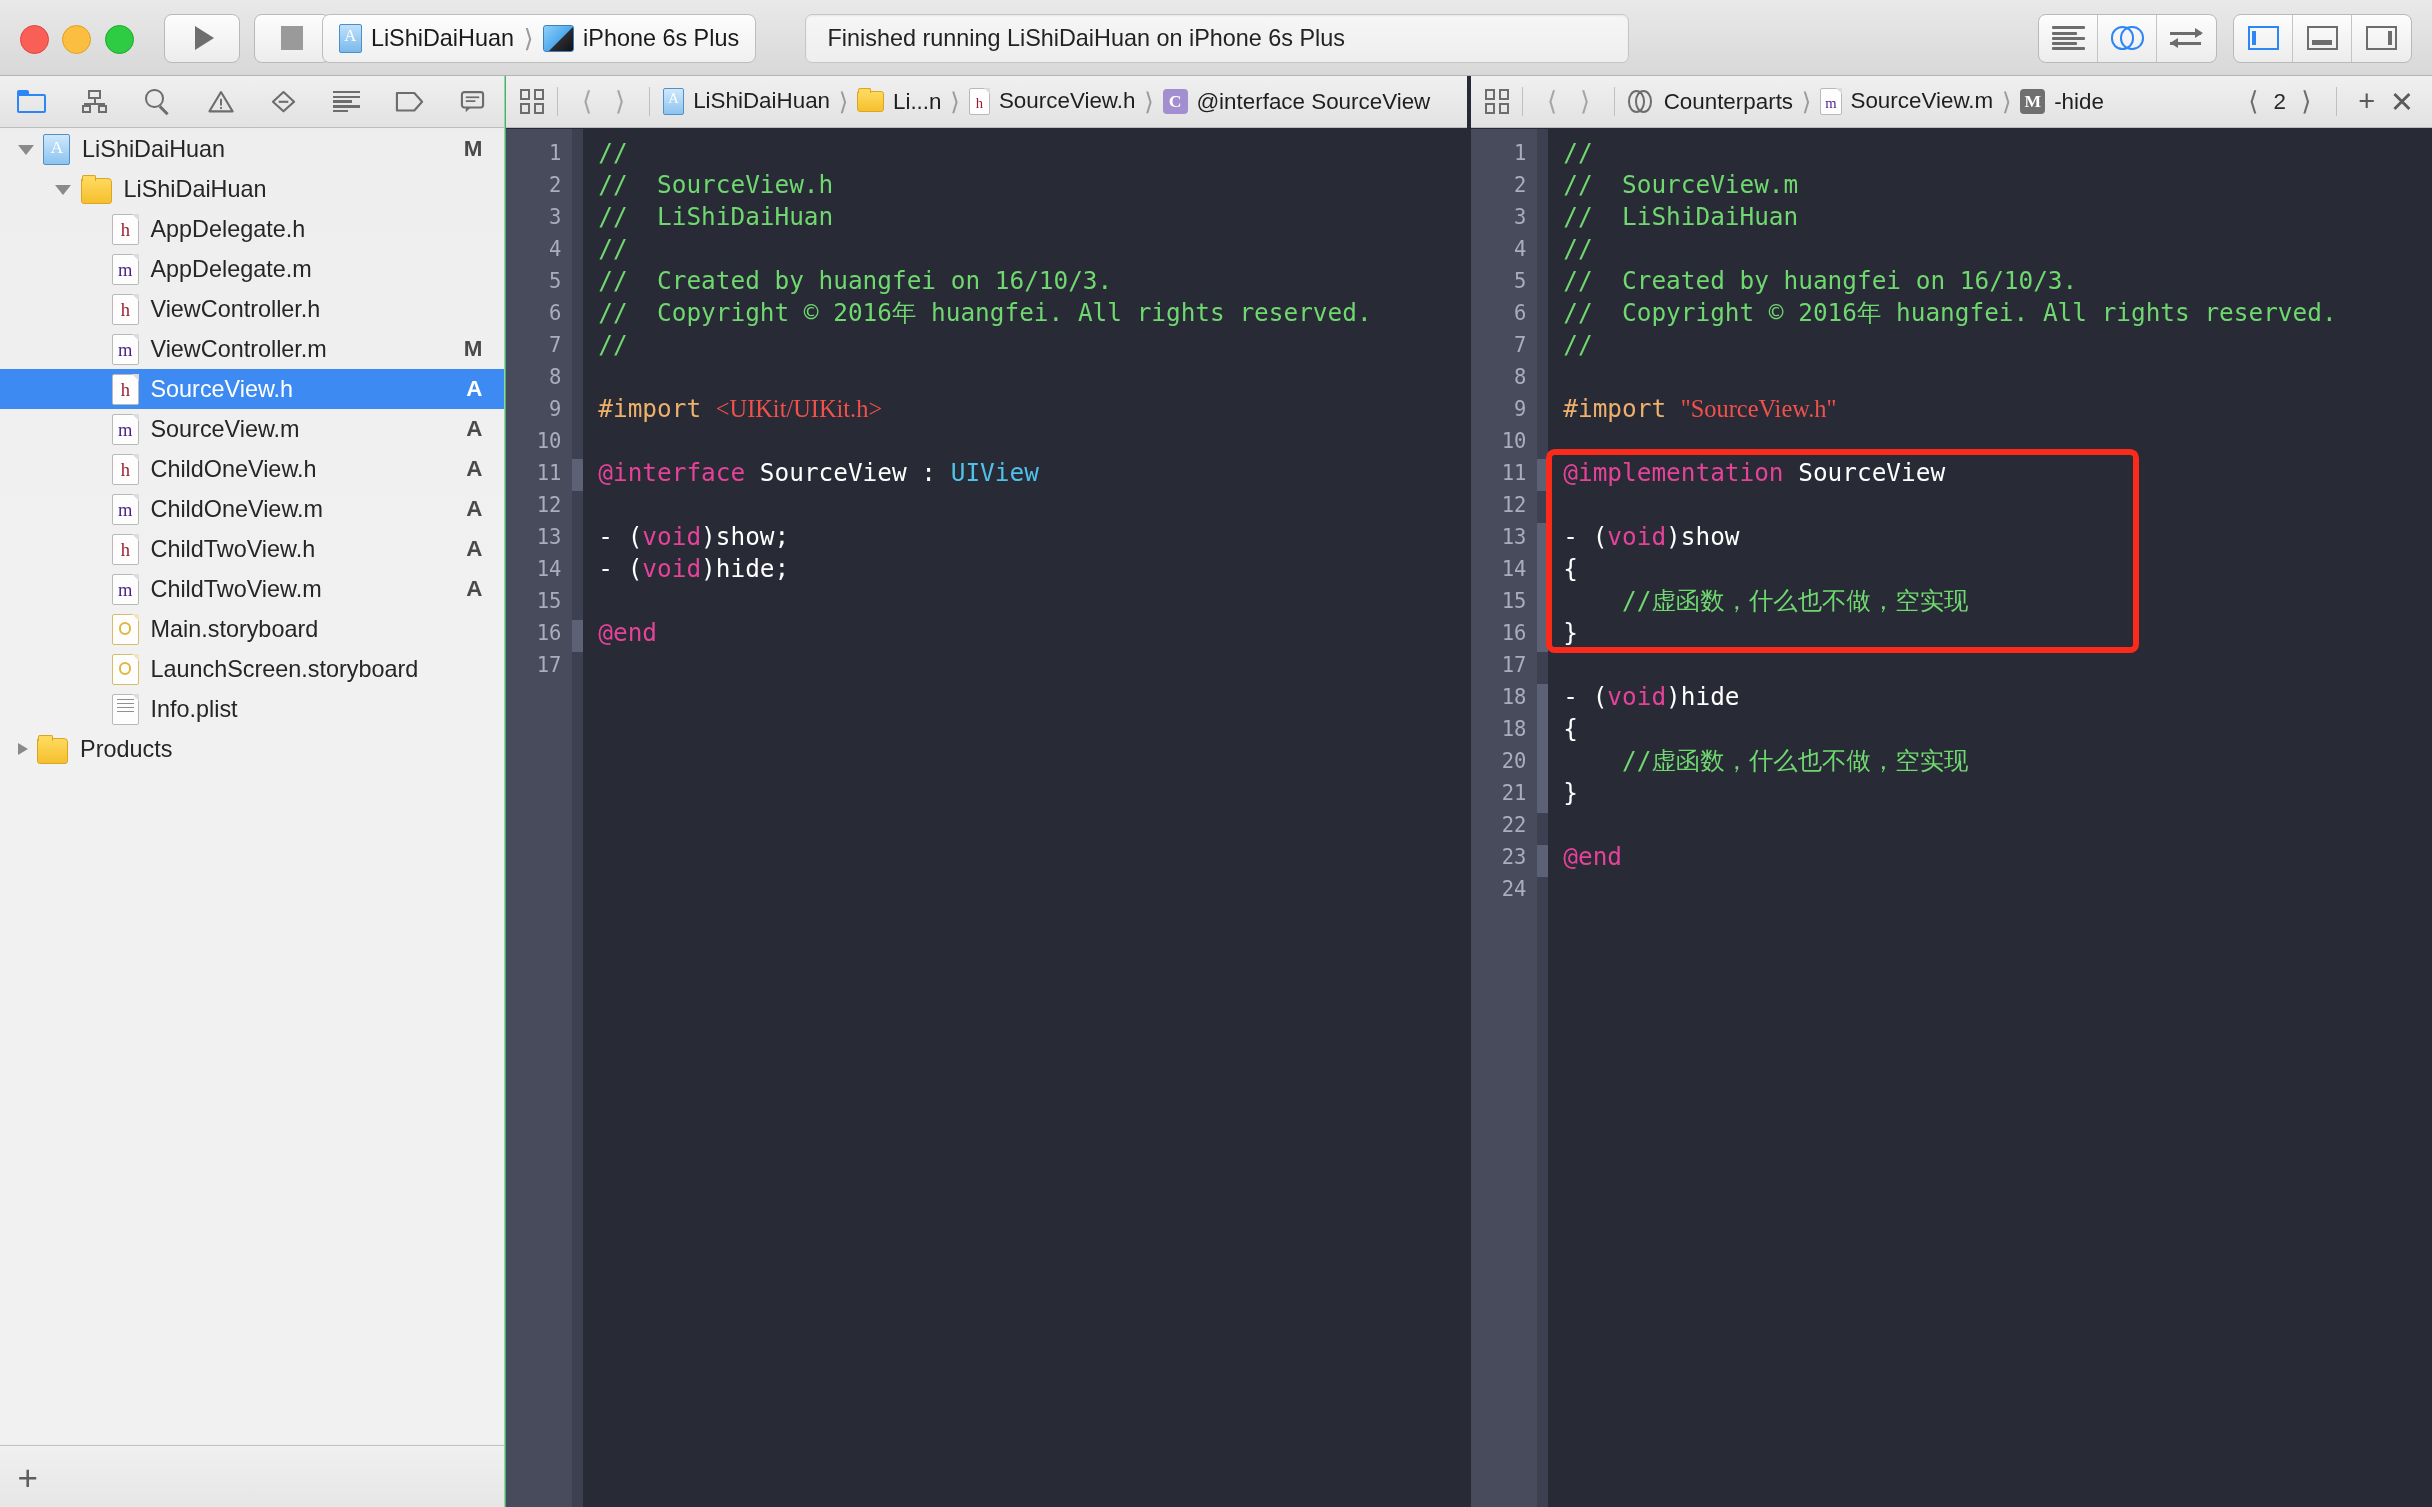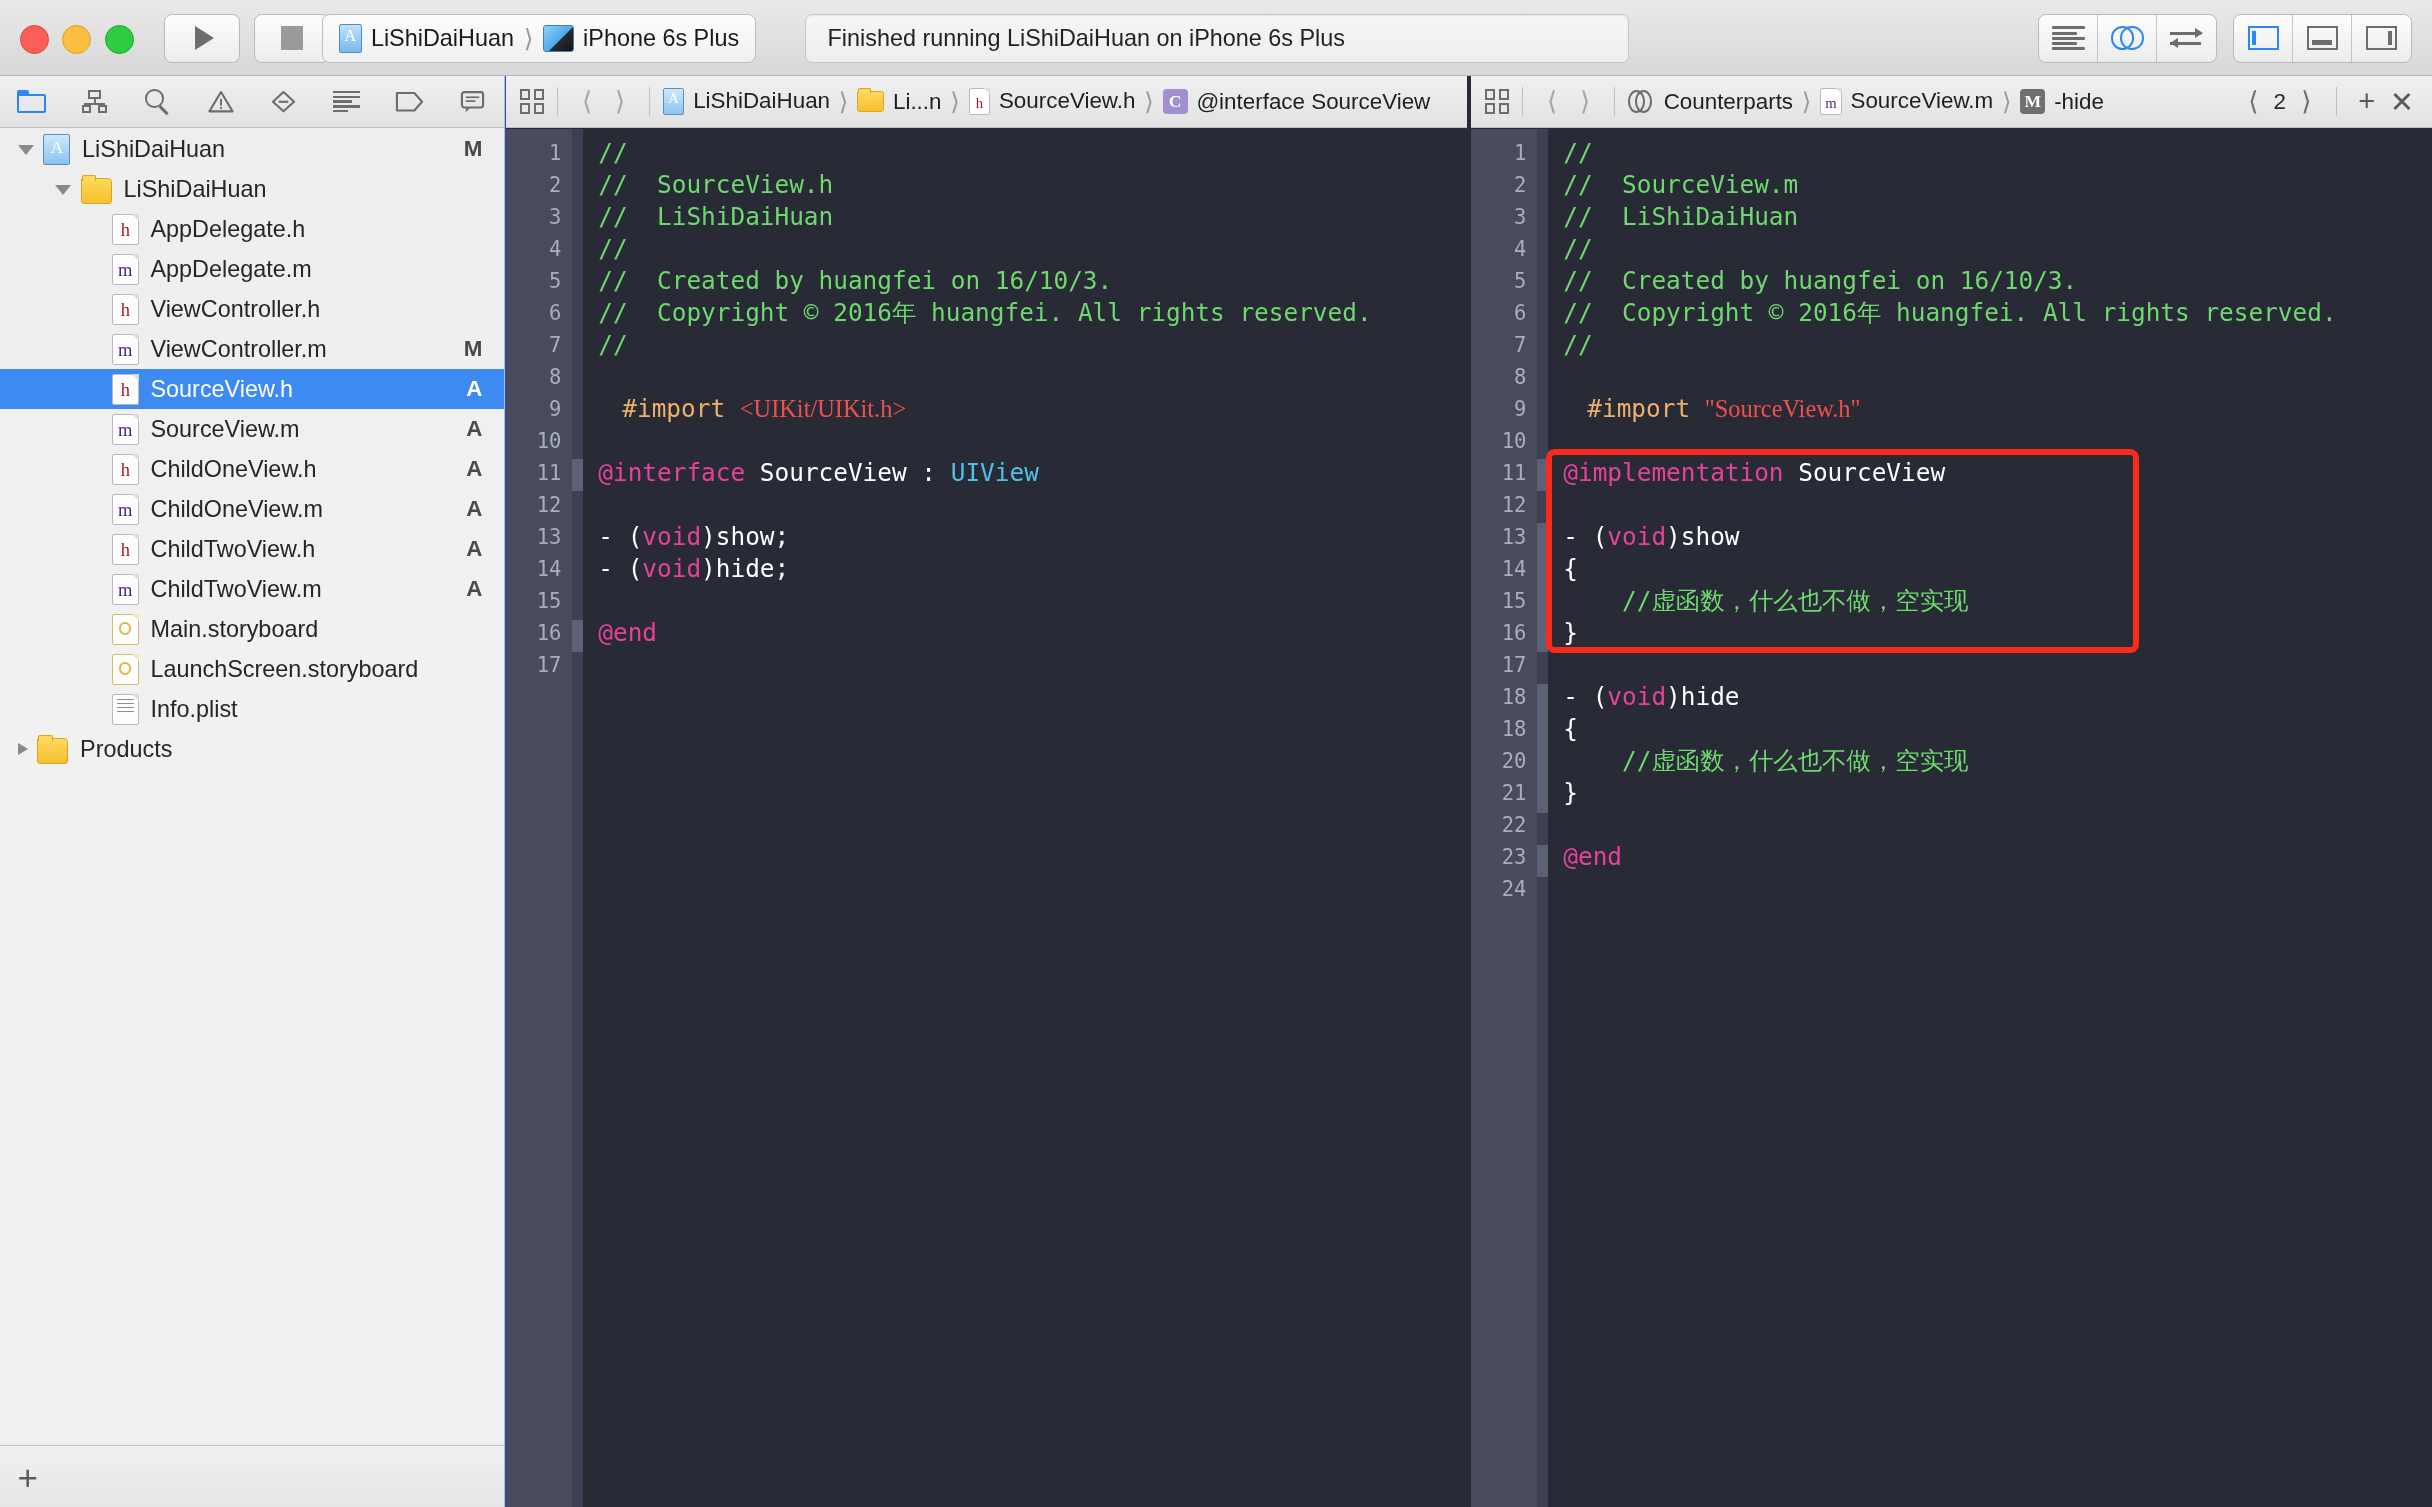--- a/index.html
+++ b/index.html
@@ -6,21 +6,21 @@
     margin: 0; padding: 0;
     width: 2432px; height: 1508px;
     overflow: hidden;
     background: #ffffff;
     font-family: "Liberation Sans", sans-serif;
     -webkit-font-smoothing: antialiased;
   }
   #app {
     position: relative;
     width: 2432px; height: 1508px;
-    background: #1d4ed8;
+    background: #22c55e;
     overflow: hidden;
   }
 
   
   #titlebar {
     position: absolute; left: 0; top: 0;
     width: 2432px; height: 76px;
     background: linear-gradient(to bottom, #e9e9e9 0%, #d8d8d8 100%);
     border-bottom: 1px solid #b4b4b4;
     box-sizing: border-box;
@@ -398,21 +398,21 @@
     line-height: 32px;
     padding-top: 7.8px;
     padding-left: 15.6px;
     box-sizing: border-box;
     white-space: pre;
     color: #ffffff;
     position: relative;
   }
   .cl { height: 32px; }
   .t-comment { color: #6fd86f; }
-  .t-pre     { color: #eeb06a; margin-left: 24px; }
+  .t-pre     { color: #eeb06a; }
   .t-string  { color: #f2504b; font-family: Liberation Serif, serif; }
   .t-kw      { color: #e5429a; margin-top: 34px; }
   .t-type    { color: #4fc0e8; }
   .t-plain   { color: #ffffff; }
 
   #annot-rect {
     position: absolute;
     left: 1546px; top: 449px;
     width: 593px; height: 204px;
     border: 6.8px solid #fb2b1b;

